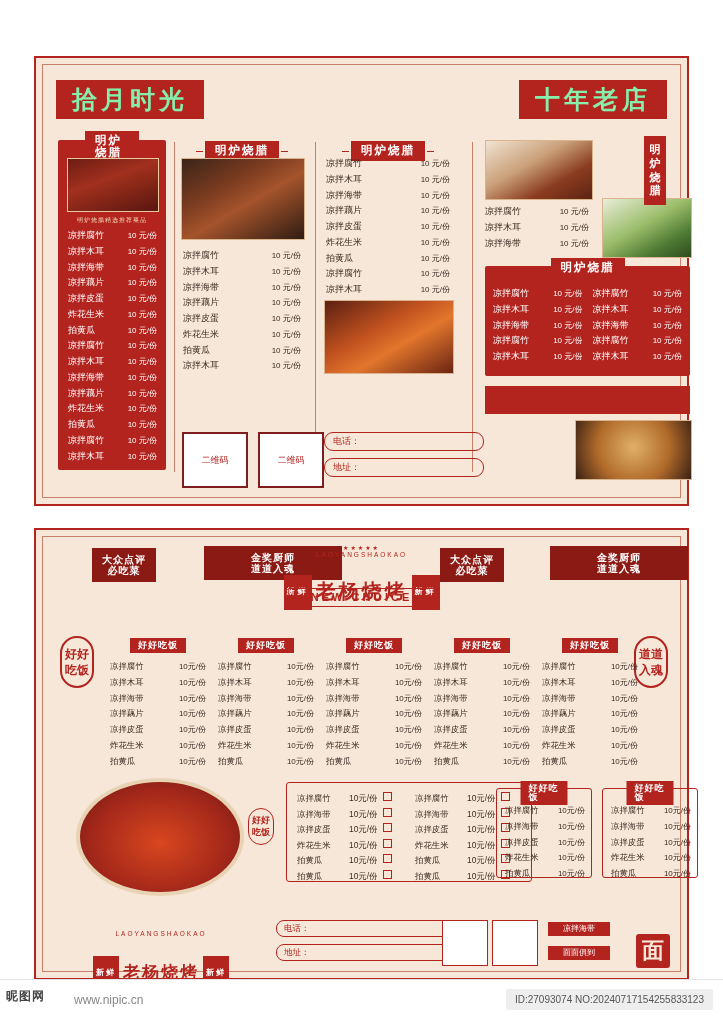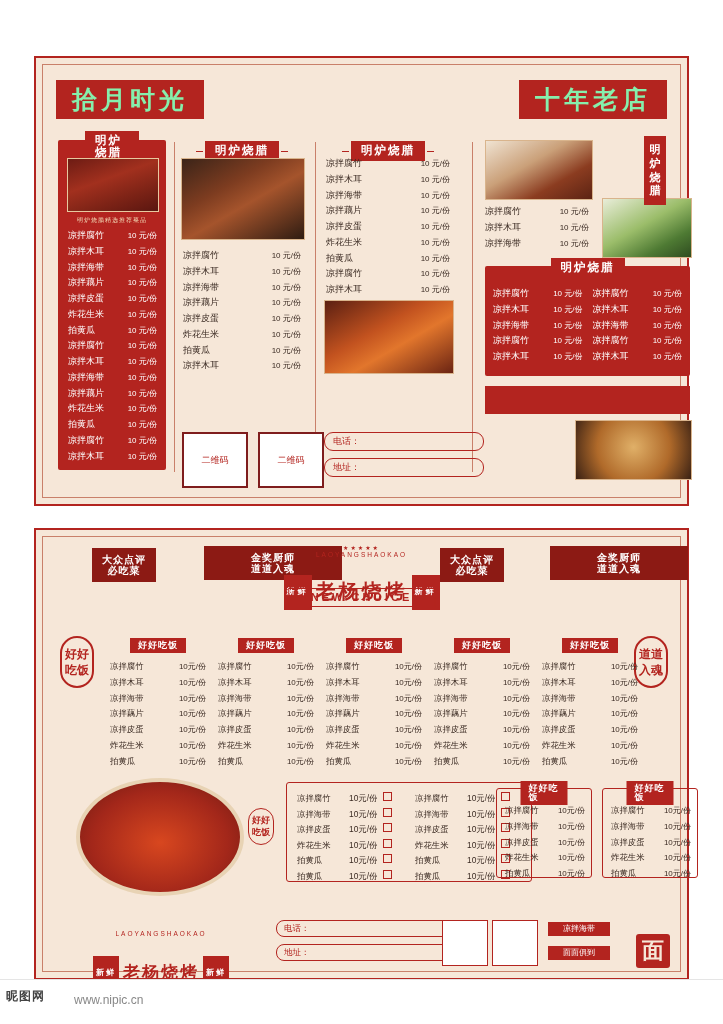--- a/index.html
+++ b/index.html
@@ -951,15 +951,16 @@
       <div class="brand-eng">LAOYANGSHAOKAO</div>
       <div style="font-size:17px;font-weight:bold;color:#b3241f;letter-spacing:2px;margin-top:2px;">
         <span class="fresh">新鲜</span><span>老杨烧烤</span><span class="fresh">新鲜</span>
       </div>
     </div>
   </div>
 
   <div class="wmbar">
     <div class="wm-logo">昵图网</div>
     <div class="wm-url">www.nipic.cn</div>
+    <div class="wm-id">ID:27093074  NO:20240717154255833123</div>
   </div>
 
 </div>
 
 </body></html>

